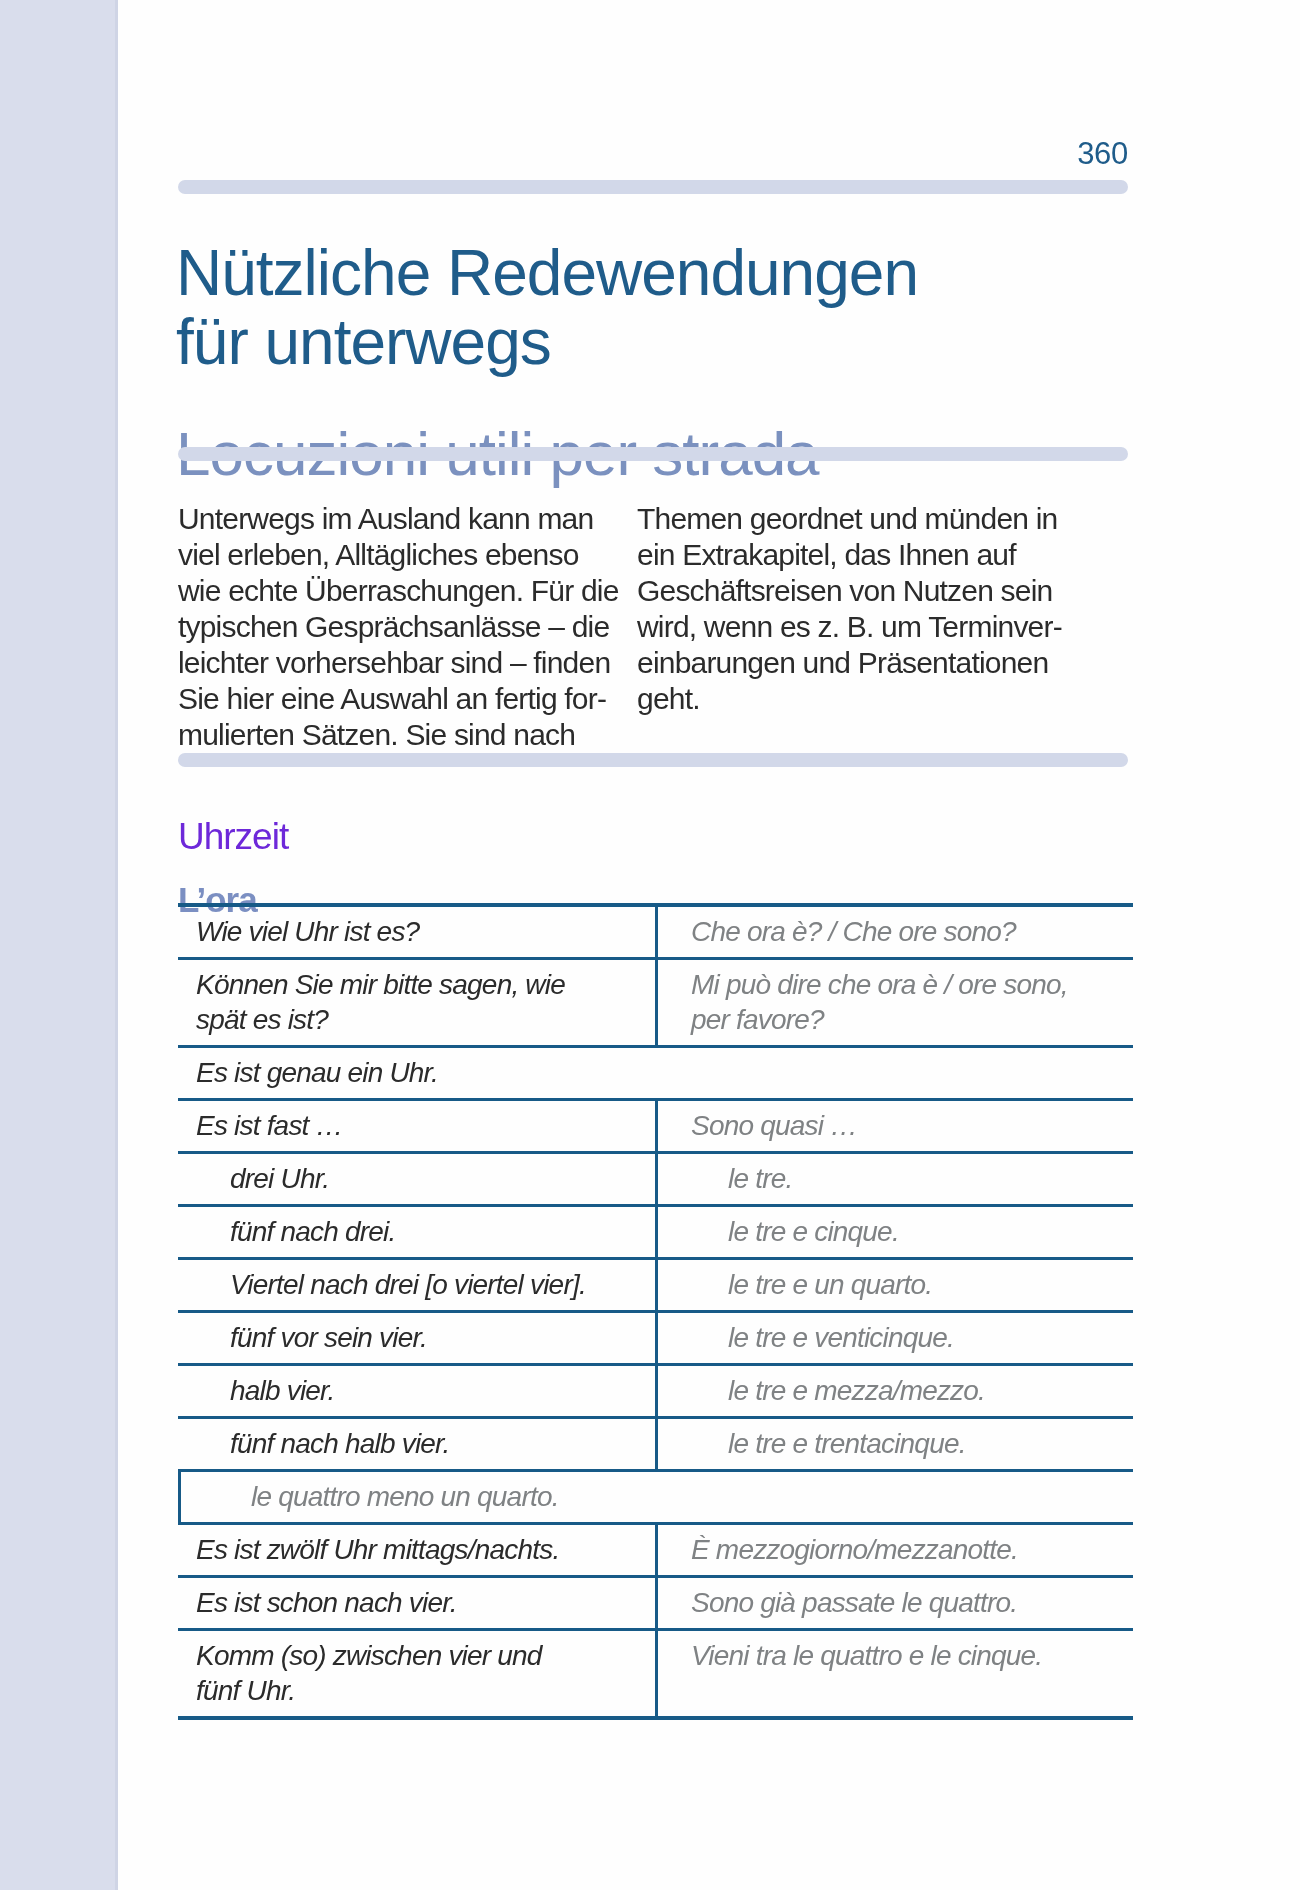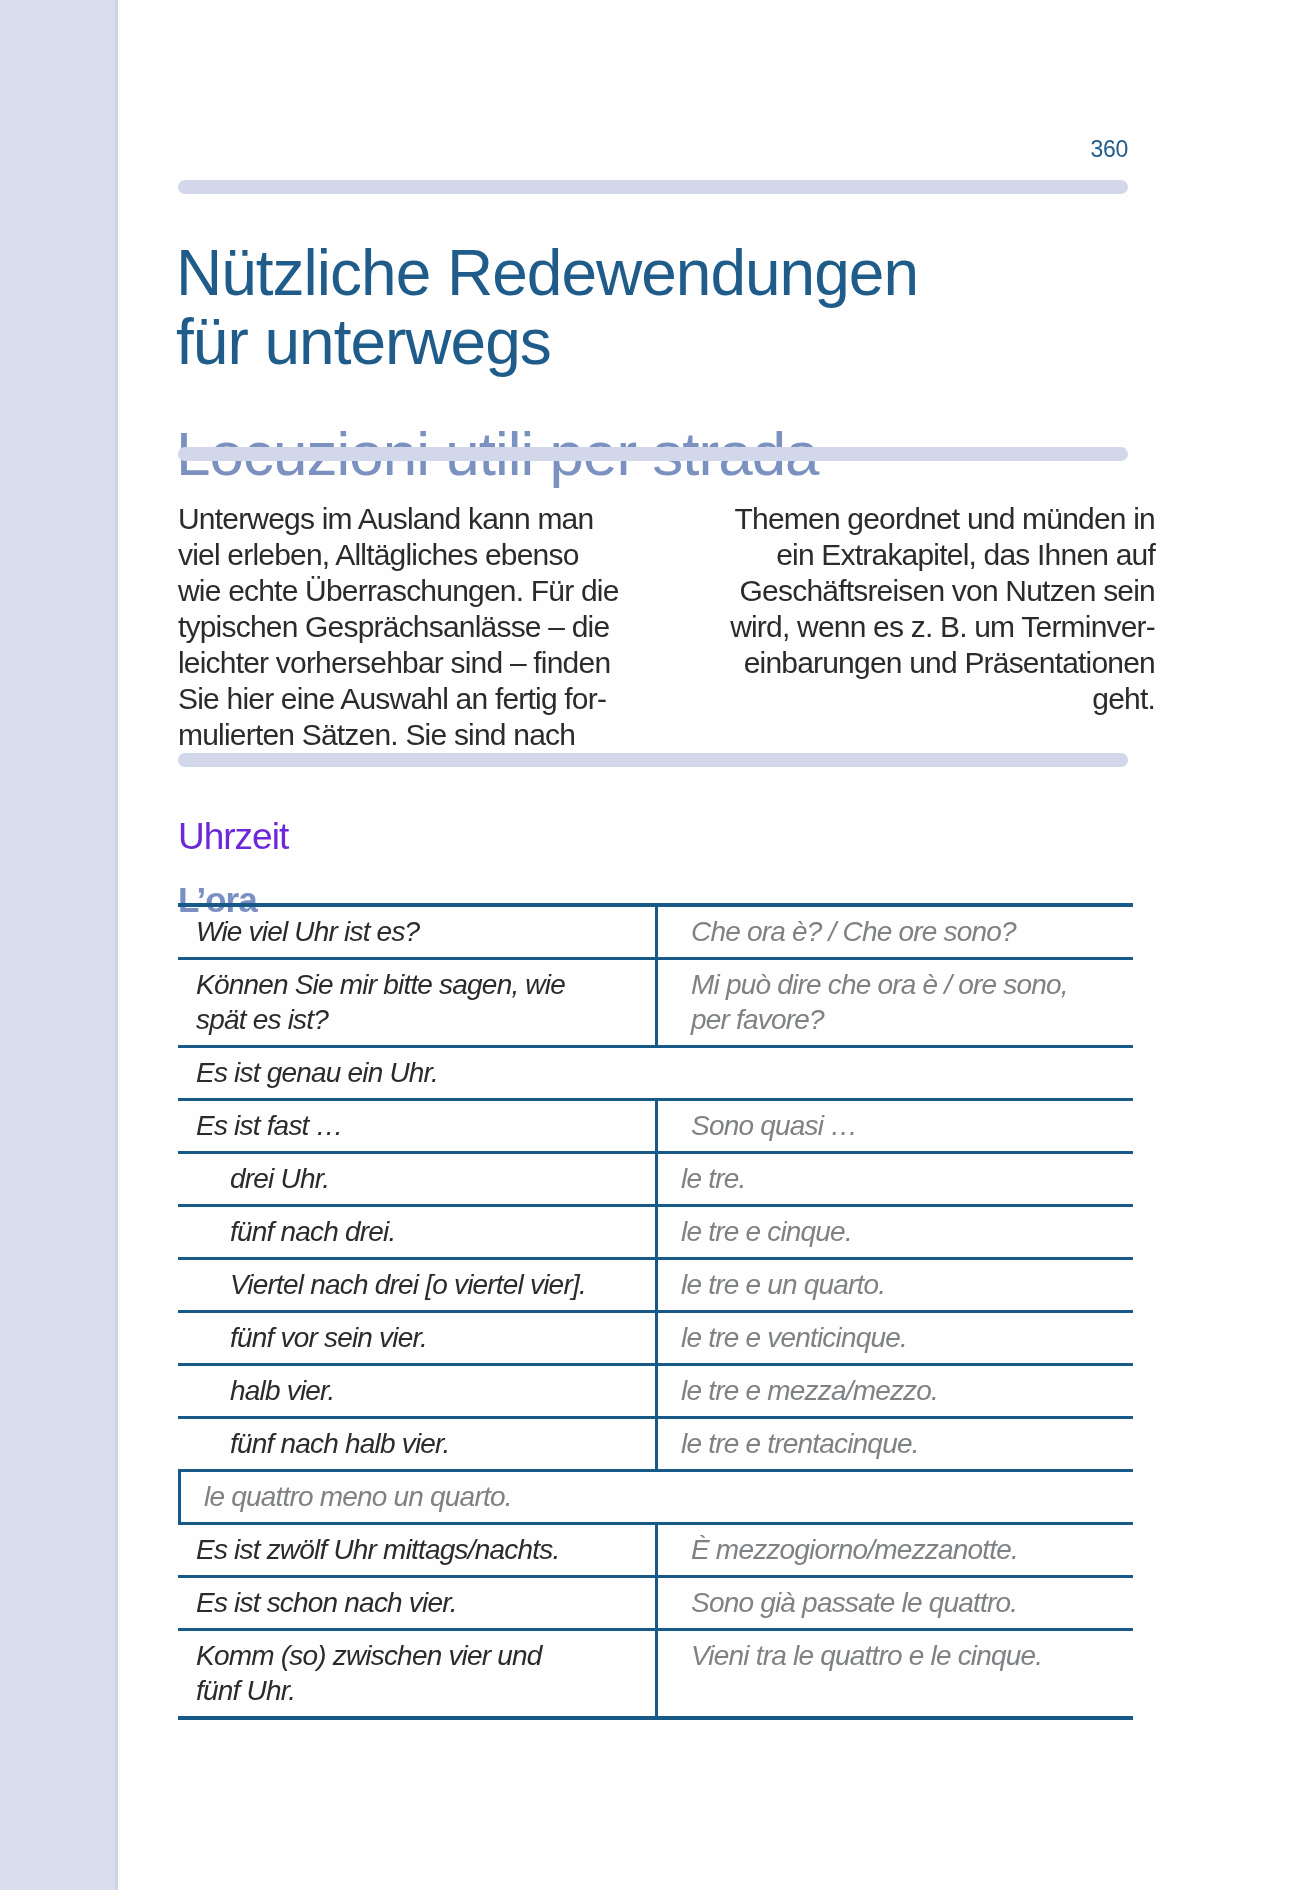--- a/index.html
+++ b/index.html
@@ -12,21 +12,21 @@
   }
   .margin-strip {
     position: absolute; left: 0; top: 0;
     width: 115px; height: 1890px;
     background: #d9ddec;
     border-right: 3px solid #cfd4e5;
   }
   .page-number {
     position: absolute; top: 136px; left: 178px; width: 950px;
     text-align: right;
-    font-size: 23px; letter-spacing: -0.3px;
+    font-size: 31px; letter-spacing: -0.3px;
     color: #1f5c8a;
   }
   .divider-bar {
     position: absolute; left: 178px;
     width: 950px; height: 14px;
     border-radius: 8px;
     background: #d2d8e9;
   }
   .bar-1 { top: 180px; }
   .bar-2 { top: 447px; }
@@ -47,21 +47,21 @@
   }
   .intro-col {
     position: absolute; top: 471px;
     width: 480px;
     font-size: 30px; line-height: 36px;
     letter-spacing: -0.8px;
     color: #2b2b2b;
     white-space: pre;
   }
   .intro-left  { left: 178px; }
-  .intro-right { left: 675px; text-align: right; }
+  .intro-right { left: 637px; }
   .section-heading-de {
     position: absolute; left: 178px; top: 779px;
     font-size: 37px; font-weight: 400;
     letter-spacing: -1px;
     color: #6d28d9;
   }
   .section-heading-it {
     position: absolute; left: 178px; top: 833px;
     font-size: 35px; font-weight: 700;
     letter-spacing: -1px;
@@ -92,21 +92,21 @@
     padding-left: 18px; padding-right: 8px;
     color: #2b2b2b;
   }
   .cell.it {
     flex: 1;
     border-left: 3px solid #175a87;
     padding-left: 33px; padding-right: 8px;
     color: #7f8284;
   }
   .t-row.indent .cell.de { padding-left: 52px; }
-  .t-row.indent .cell.it { padding-left: 23px; }
+  .t-row.indent .cell.it { padding-left: 70px; }
 </style>
 </head>
 <body>
 
 <div class="margin-strip"></div>
 
 <div class="page-number">360</div>
 
 <div class="divider-bar bar-1"></div>
 

